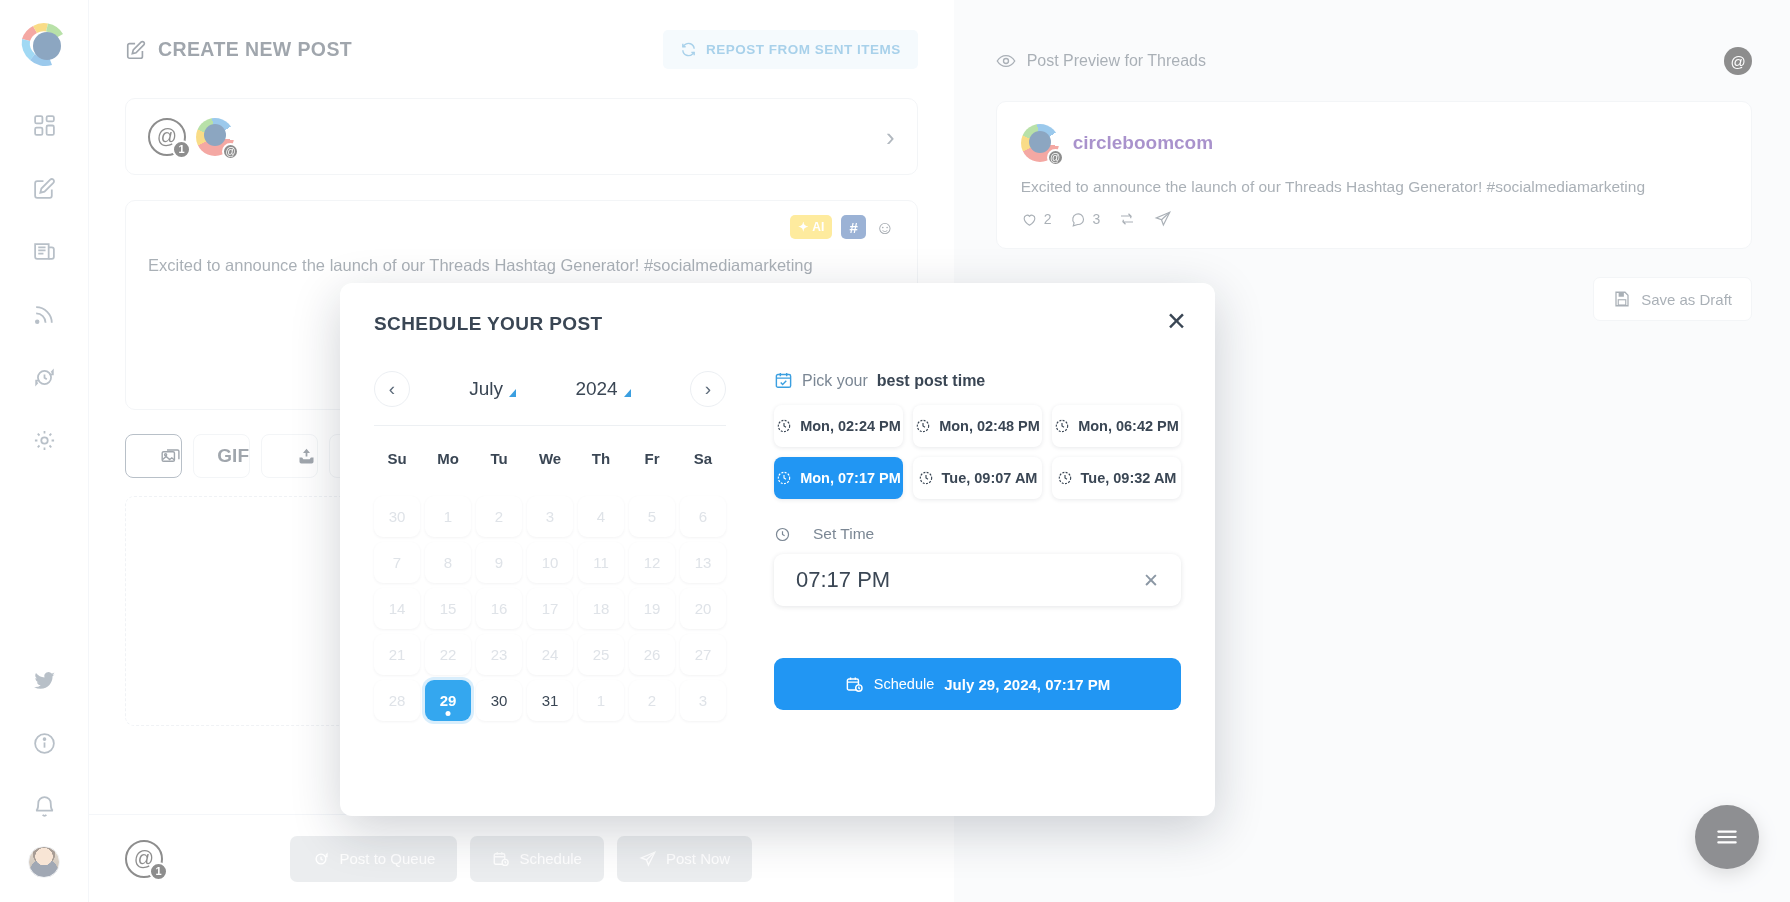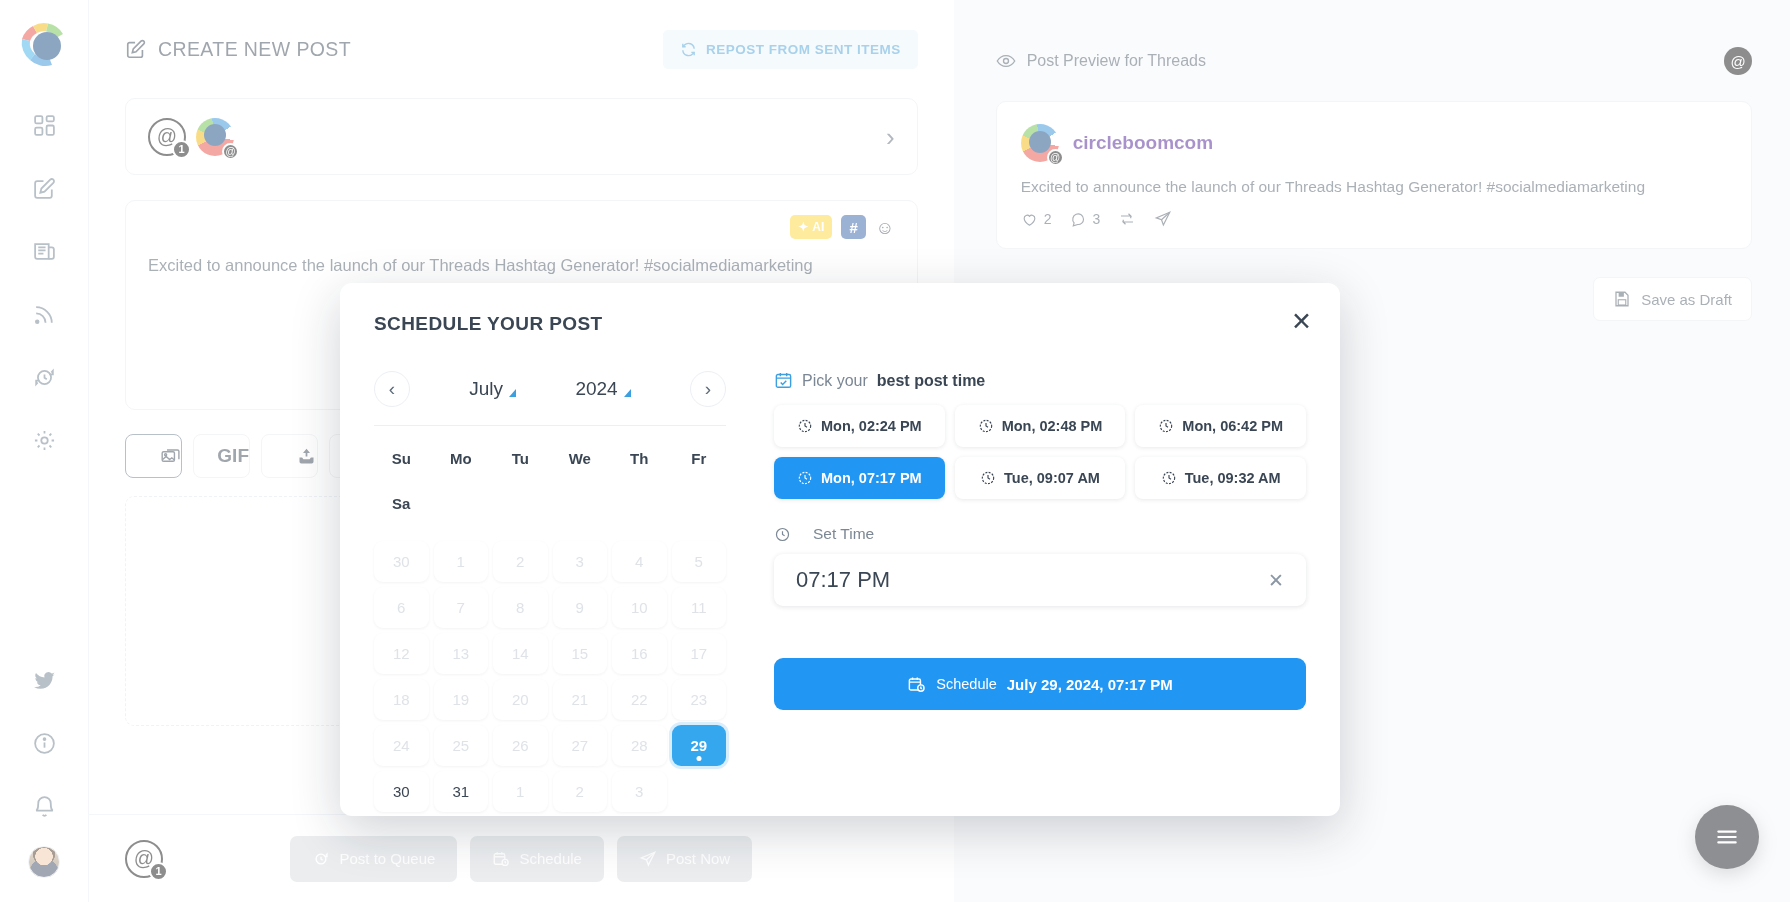--- a/index.html
+++ b/index.html
@@ -39,22 +39,22 @@
   .main {
     flex: 1 1 auto; height: 902px; background: #fff;
     position: relative; display: flex; flex-direction: column;
     max-width: 1016px;
   }
   .main-head {
     display: flex; align-items: center; justify-content: space-between;
     padding: 30px 36px 0 36px;
   }
   .page-title {
-    display: flex; gap: 11px;
-    font-size: 19.5px; font-weight: normal; letter-spacing: .4px; color: #3a4654;
+    display: flex; align-items: center; gap: 11px;
+    font-size: 19.5px; font-weight: bold; letter-spacing: .4px; color: #3a4654;
   }
   .repost-btn {
     display: flex; align-items: center; gap: 9px;
     background: #eaf4fb; color: #4a9fd4; border: none; border-radius: 5px;
     padding: 11px 17px; font-size: 13.5px; font-weight: bold;
     letter-spacing: .5px; cursor: pointer; font-family: inherit;
   }
 
   .account-card {
     margin: 29px 36px 0 36px; height: 77px;
@@ -178,21 +178,21 @@
   }
   .fab {
     position: absolute; right: 31px; bottom: 33px; width: 64px; height: 64px;
     border-radius: 50%; background: #14161c; color: #fff;
     display: flex; align-items: center; justify-content: center; cursor: pointer;
     box-shadow: 0 6px 18px rgba(0,0,0,.26);
   }
 
   
   .modal {
-    position: absolute; left: 340px; top: 283px; width: 1000px; height: 533px;
+    position: absolute; left: 340px; top: 283px; width: 875px; height: 533px;
     background: #fff; border-radius: 12px; z-index: 40;
     box-shadow: 0 14px 50px rgba(20,30,50,.20);
     padding: 30px 34px 0 34px;
   }
   .modal-title {
     font-size: 19px; font-weight: bold; letter-spacing: .4px; color: #3a4654;
   }
   .modal-close {
     position: absolute; right: 28px; top: 26px; font-size: 25px; color: #3a4654;
     cursor: pointer; line-height: 1; background: none; border: none; font-family: inherit;
@@ -209,21 +209,21 @@
   .cal-sel {
     display: flex; align-items: flex-end; gap: 6px; cursor: pointer;
     font-size: 19px; color: #3a4654;
   }
   .cal-caret {
     width: 0; height: 0; border-left: 7px solid transparent;
     border-bottom: 8px solid #3b9fe0; margin-bottom: 3px;
   }
   .cal-rule { border-top: 1px solid #edf0f3; margin-top: 18px; }
   .cal-grid {
-    display: grid; grid-template-columns: repeat(6, 1fr);
+    display: grid; grid-template-columns: repeat(7, 1fr);
     gap: 5px; margin-top: 15px;
   }
   .dow {
     text-align: center; font-size: 15px; font-weight: bold; color: #3a4654;
     padding: 9px 0 14px 0;
   }
   .day {
     height: 41px; border-radius: 9px; display: flex; align-items: center;
     justify-content: center; font-size: 15px; color: #3a4654;
     background: #fff; cursor: pointer; position: relative;

